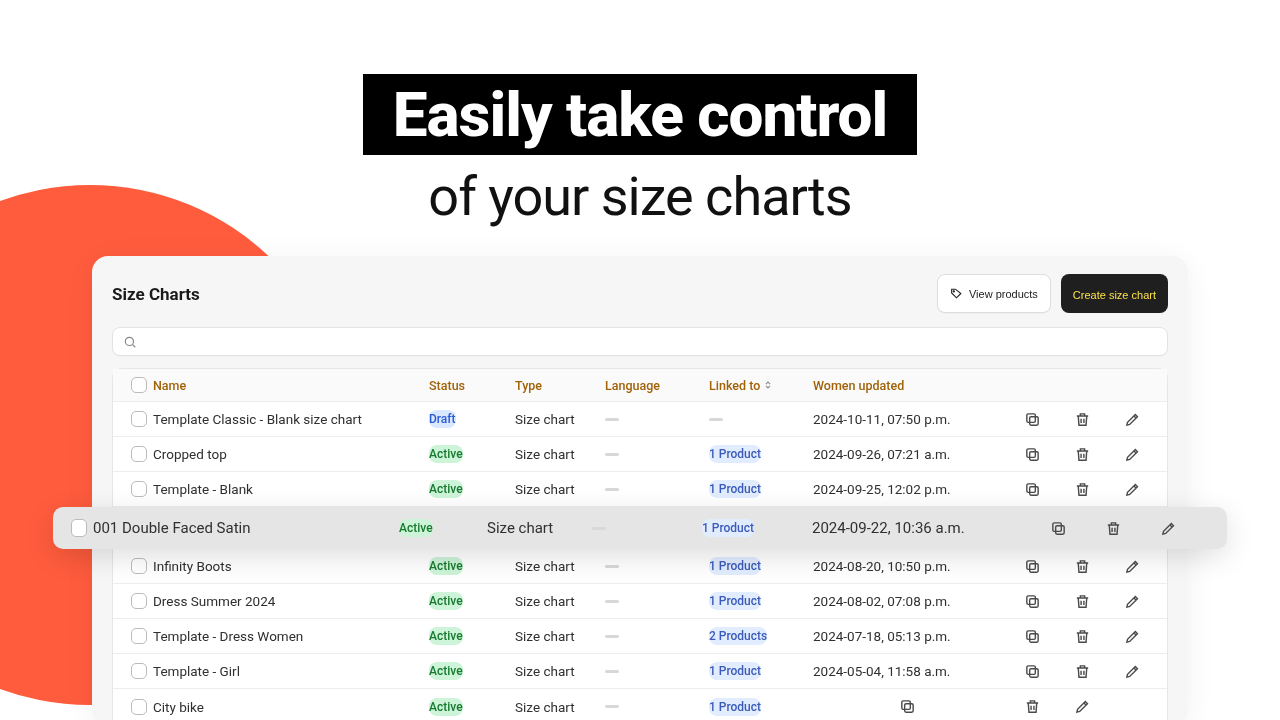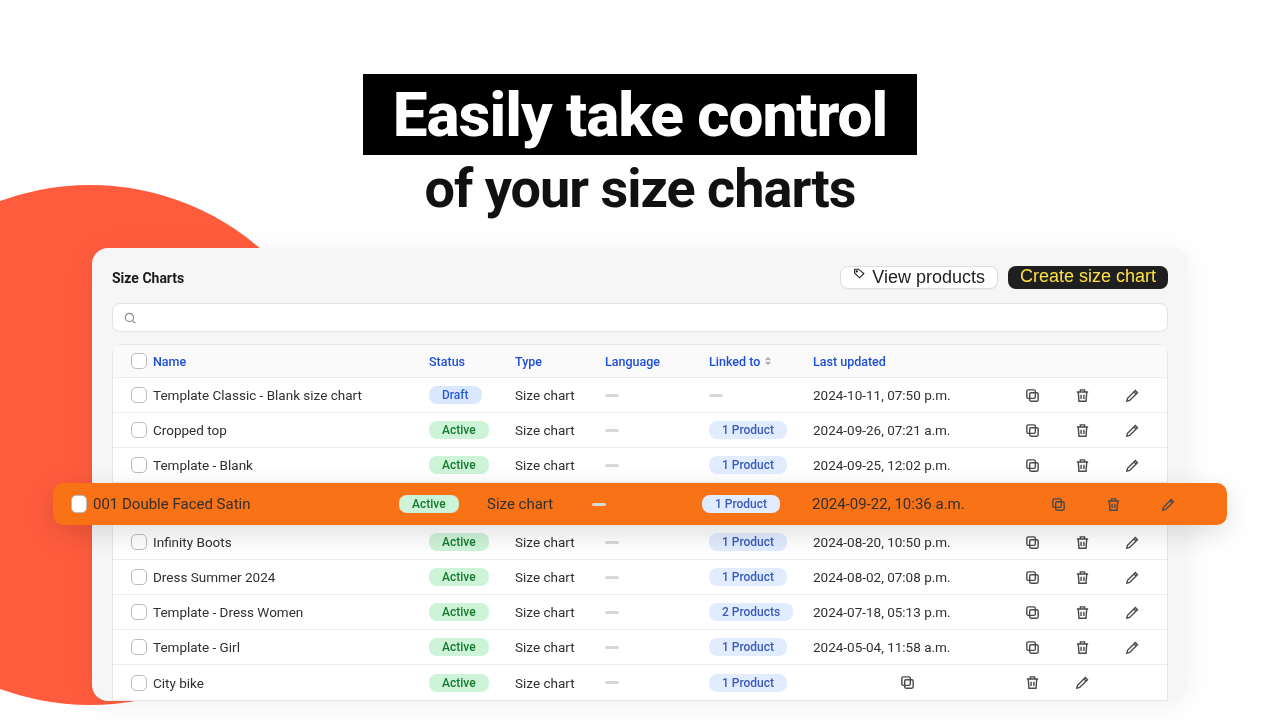--- a/index.html
+++ b/index.html
@@ -2,55 +2,55 @@
 <html><head>
 <meta charset="utf-8">
 <style>
 * { margin:0; padding:0; box-sizing:border-box; }
 body { font-family:-apple-system,BlinkMacSystemFont,"Segoe UI",Roboto,Helvetica,Arial,sans-serif; background:#fff; width:1280px; height:720px; overflow:hidden; position:relative; }
 
 .circle { position:absolute; left:-170px; top:185px; width:520px; height:520px; border-radius:50%; background:#ff5c3d; z-index:0; }
 
 .hero { position:relative; z-index:1; text-align:center; padding-top:74px; }
 .hero .black { display:inline-block; background:#000; color:#fff; font-weight:800; font-size:62px; padding:4px 30px; letter-spacing:-1px; }
-.hero .sub { font-weight:700; font-size:54px; color:#111; margin-top:2px; letter-spacing:-1px;text-align:center; }
+.hero .sub { font-weight:400; font-size:54px; color:#111; margin-top:10px; letter-spacing:-1px;text-align:center; }
 
 .panel { position:relative; z-index:2; margin:28px auto 0; width:1096px; background:#f6f6f6; border-radius:16px; padding:18px 20px 0; box-shadow:0 4px 30px rgba(0,0,0,0.06); }
 
 .panel-head { display:flex; justify-content:space-between; align-items:center; margin-bottom:14px; }
-.panel-title { font-size:14px; font-weight:700; color:#1a1a1a; }
+.panel-title { font-size:17px; font-weight:700; color:#1a1a1a; }
 .panel-actions { display:flex; gap:10px; }
-.btn { display:flex; align-items:flex-start; gap:6px; border-radius:8px; font-size:18px; padding:0 12px; cursor:pointer; border:none; font-weight:500;}
+.btn { display:flex; align-items:flex-end; gap:6px; border-radius:8px; font-size:11px; padding:12px 12px; cursor:pointer; border:none; font-weight:500;}
 .btn-light { background:#fff; border:1px solid #ddd; color:#222; box-shadow:0 1px 1px rgba(0,0,0,0.03);}
 .btn-dark { background:#1f1f1f; color:#fde047; }
 
 .search-wrap { background:#fff; border:1px solid #e3e3e3; border-radius:8px; padding:6px 10px; margin-bottom:12px; display:flex; align-items:center; box-shadow:0 1px 1px rgba(0,0,0,0.02);}
 .search-wrap input { border:none; outline:none; flex:1; font-size:13px; background:transparent;}
 .search-icon { width:14px; height:14px; color:#888; }
 
 .table { background:#fff; border:1px solid #e6e6e6; border-radius:10px 10px 0 0; overflow:visible; }
 .row { display:grid; grid-template-columns:40px 270px 86px 90px 104px 104px 200px 50px 50px 50px; align-items:center; min-height:35px; padding:0; border-bottom:1px solid #ededed; font-size:13.5px; color:#303030; position:relative;}
-.row.header { font-size:12.5px; color:#1d4ed8; font-weight:500; background:#fafafa; min-height:32px;}
+.row.header { font-size:12.5px; color:#a16207; font-weight:500; background:#fafafa; min-height:32px;}
 .row:last-child { border-bottom:none; }
 .cell { padding:8px 6px; display:flex; align-items:center;}
 .chk { width:16px; height:16px; border:1.5px solid #bbb; border-radius:5px; margin-left:12px; cursor:pointer; background:#fff;}
 .name-cell { padding-left:0;}
 
-.badge { display:inline-block; padding:2px 13px; border-radius:8px; font-size:12px; font-weight:500;}
+.badge { display:inline-block; padding:2px 0; border-radius:8px; font-size:12px; font-weight:500;}
 .badge-draft { background:#d9e7ff; color:#2a5bd7; }
 .badge-active { background:#cdf3d8; color:#167a2e; }
 .badge-link { background:#e2ecff; color:#3a5bb8; border-radius:8px;}
 .dash { width:14px; height:3px; background:#d8d8d8; border-radius:2px;}
 
 .icon-btn { display:flex; align-items:center; justify-content:center; cursor:pointer; color:#4a4a4a;}
 .icon-btn svg { width:17px; height:17px; }
 
 .sort-icon { width:10px; height:10px; margin-left:3px; color:#888;}
 
-.row.highlight { position:absolute; left:-60px; right:-60px; display:grid; grid-template-columns:40px 300px 88px 105px 110px 110px 225px 55px 55px 55px; background:#f97316; border-radius:10px; box-shadow:0 8px 28px rgba(0,0,0,0.13); border:none; min-height:42px; z-index:10; font-size:15px;}
+.row.highlight { position:absolute; left:-60px; right:-60px; display:grid; grid-template-columns:40px 300px 88px 105px 110px 110px 225px 55px 55px 55px; background:#e5e5e5; border-radius:10px; box-shadow:0 8px 28px rgba(0,0,0,0.13); border:none; min-height:42px; z-index:10; font-size:15px;}
 .row.highlight .chk { width:18px; height:18px; }
 
 .hl-placeholder { height:42px; }
 
 </style>
 </head>
 <body>
 
 <div class="circle"></div>
 
@@ -92,21 +92,21 @@
       <div class="cell name-cell">Name</div>
       <div class="cell">Status</div>
       <div class="cell">Type</div>
       <div class="cell">Language</div>
       <div class="cell">
         <span>Linked to</span>
         <svg class="sort-icon" viewBox="0 0 24 24" fill="none" stroke="currentColor" stroke-width="2.5">
             <path d="M7 10l5-5 5 5M7 14l5 5 5-5"></path>
           </svg>
       </div>
-      <div class="cell">Last updated</div>
+      <div class="cell">Women updated</div>
       <div class="cell"></div>
         <div class="cell"></div>
         <div class="cell"></div>
     </div>
 
     <div id="rows-container">
         <div class="row">
     <div class="cell">
             <div class="chk"></div>
           </div>

